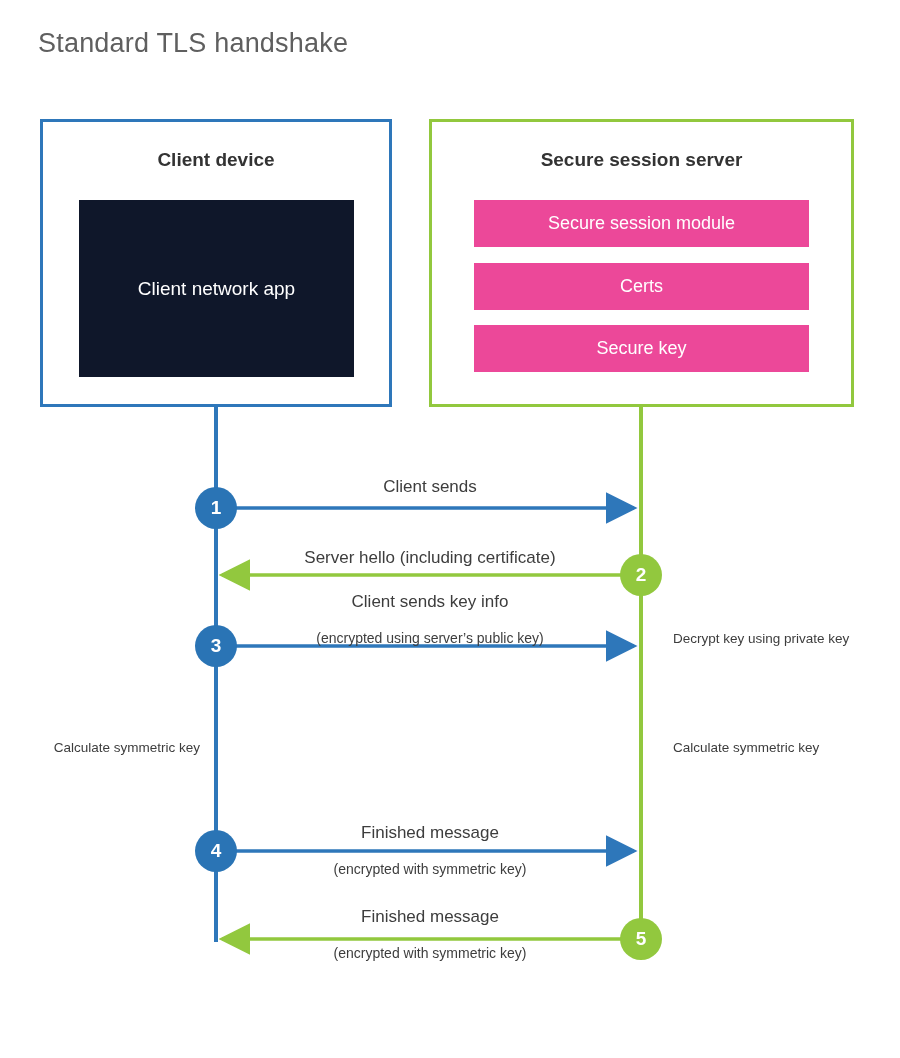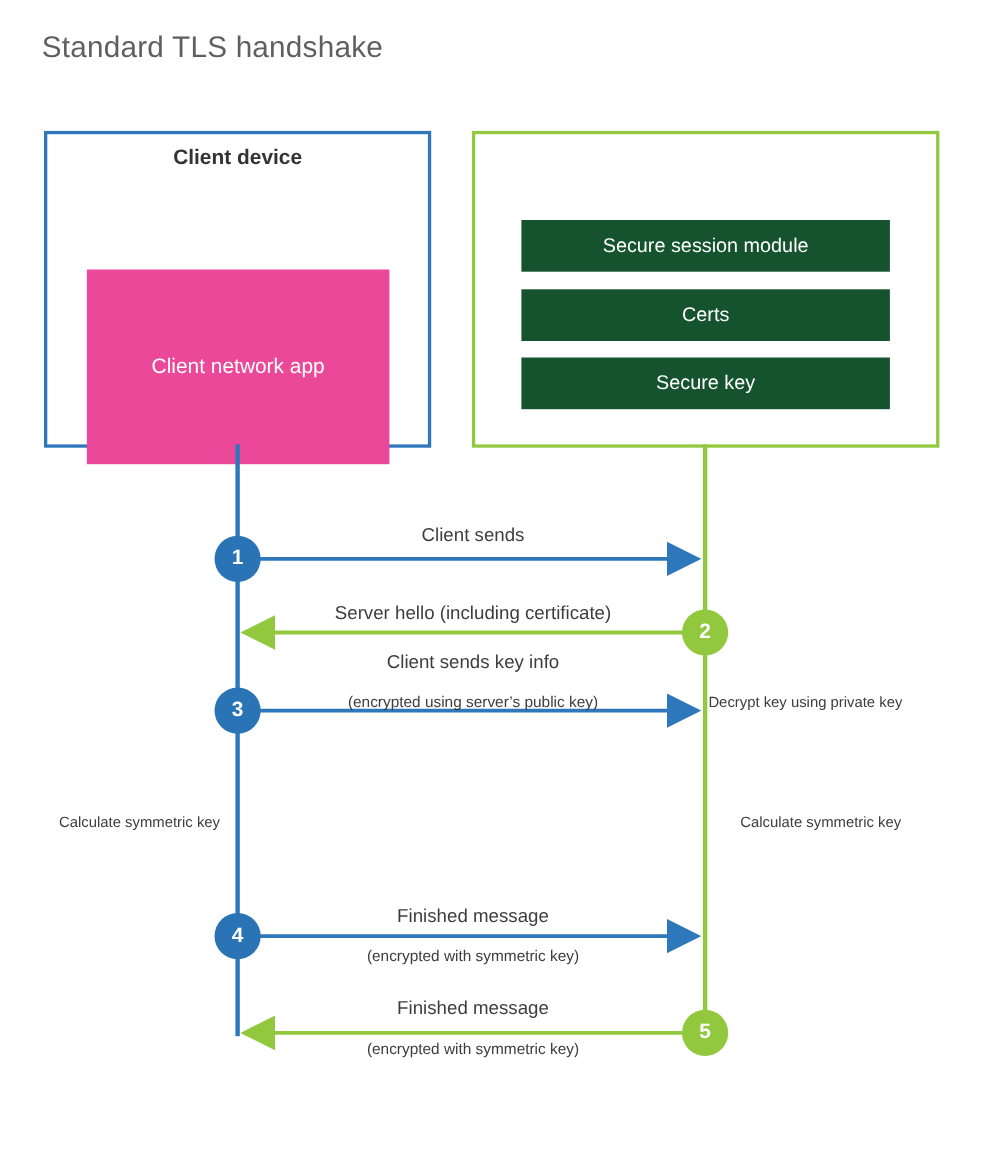--- a/index.html
+++ b/index.html
@@ -50,55 +50,54 @@
     left: 429px;
     top: 119px;
     width: 425px;
     height: 288px;
     border: 3px solid #92c83e;
   }
   .party-title {
     position: absolute;
     left: 0;
     right: 0;
-    top: 11px;
+    top: 27px;
     text-align: center;
     font-size: 19px;
     font-weight: bold;
     color: #333333;
   }
 
   
   #client-app {
     position: absolute;
     left: 36px;
     top: 78px;
     width: 275px;
     height: 177px;
-    background: #ec4899;
+    background: #0f172a;
     color: #ffffff;
     font-size: 19px;
     font-weight: 300;
     display: flex;
     align-items: center;
     justify-content: center;
     text-align: center;
     line-height: 1.35;
     padding: 0 14px;
     box-sizing: border-box;
-    margin-top: 45px;
   }
 
   
   .server-bar {
     position: absolute;
     left: 42px;
     width: 335px;
     height: 47px;
-    background: #14532d;
+    background: #ec4899;
     color: #ffffff;
     font-size: 18px;
     font-weight: 300;
     display: flex;
     align-items: center;
     justify-content: center;
     text-align: center;
   }
   #server-bar-0 { top: 78px; }
   #server-bar-1 { top: 141px; }
@@ -174,21 +173,21 @@
 
   
   .annotation {
     position: absolute;
     font-size: 13.5px;
     font-weight: 300;
     color: #3d3d3d;
     line-height: 1.3;
   }
   #annot-decrypt {
-    left: 644px;
+    left: 673px;
     top: 630px;
     text-align: left;
     width: 180px;
   }
   #annot-calc-client {
     left: 20px;
     top: 739px;
     width: 180px;
     text-align: right;
   }
@@ -226,20 +225,21 @@
   </svg>
 
   <div id="page-title">Standard TLS handshake</div>
 
   <div id="client-box" class="party-box">
     <div class="party-title">Client device</div>
     <div id="client-app">Client network app</div>
   </div>
 
   <div id="server-box" class="party-box">
+    <div class="party-title">Secure session server</div>
     <div id="server-bar-0" class="server-bar">Secure session module</div>
     <div id="server-bar-1" class="server-bar">Certs</div>
     <div id="server-bar-2" class="server-bar">Secure key</div>
   </div>
 
   <div id="client-lifeline" class="lifeline"></div>
   <div id="server-lifeline" class="lifeline"></div>
 
   <div id="step-circle-1" class="step-circle blue">1</div>
   <div id="step-circle-2" class="step-circle green">2</div>

